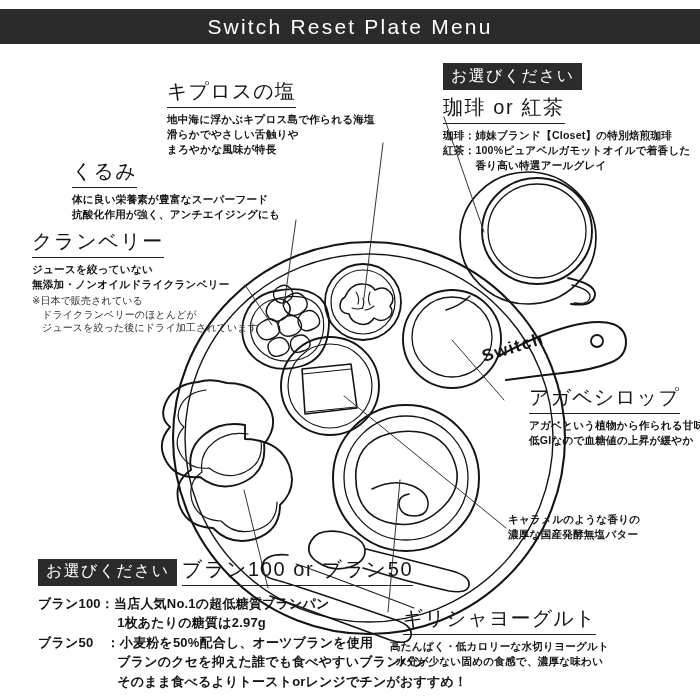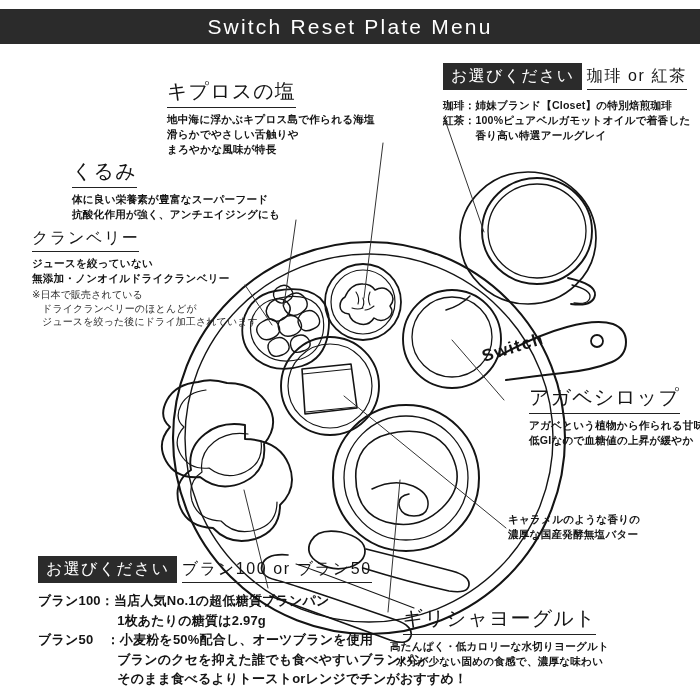--- a/index.html
+++ b/index.html
@@ -42,21 +42,21 @@
   .annot-title {
     font-size: 20px;
     font-weight: 400;
     letter-spacing: 1.1px;
     white-space: nowrap;
     padding-bottom: 2px;
     border-bottom: 1.1px solid #222;
     display: inline-block;
   }
   .annot-title.big {
-    font-size: 16px;
+    font-size: 20px;
     letter-spacing: 1.6px;
   }
   .annot-body {
     margin-top: 4px;
     font-size: 10.6px;
     line-height: 1.42;
     letter-spacing: 0.2px;
     white-space: pre;
     font-weight: 600;
   }

